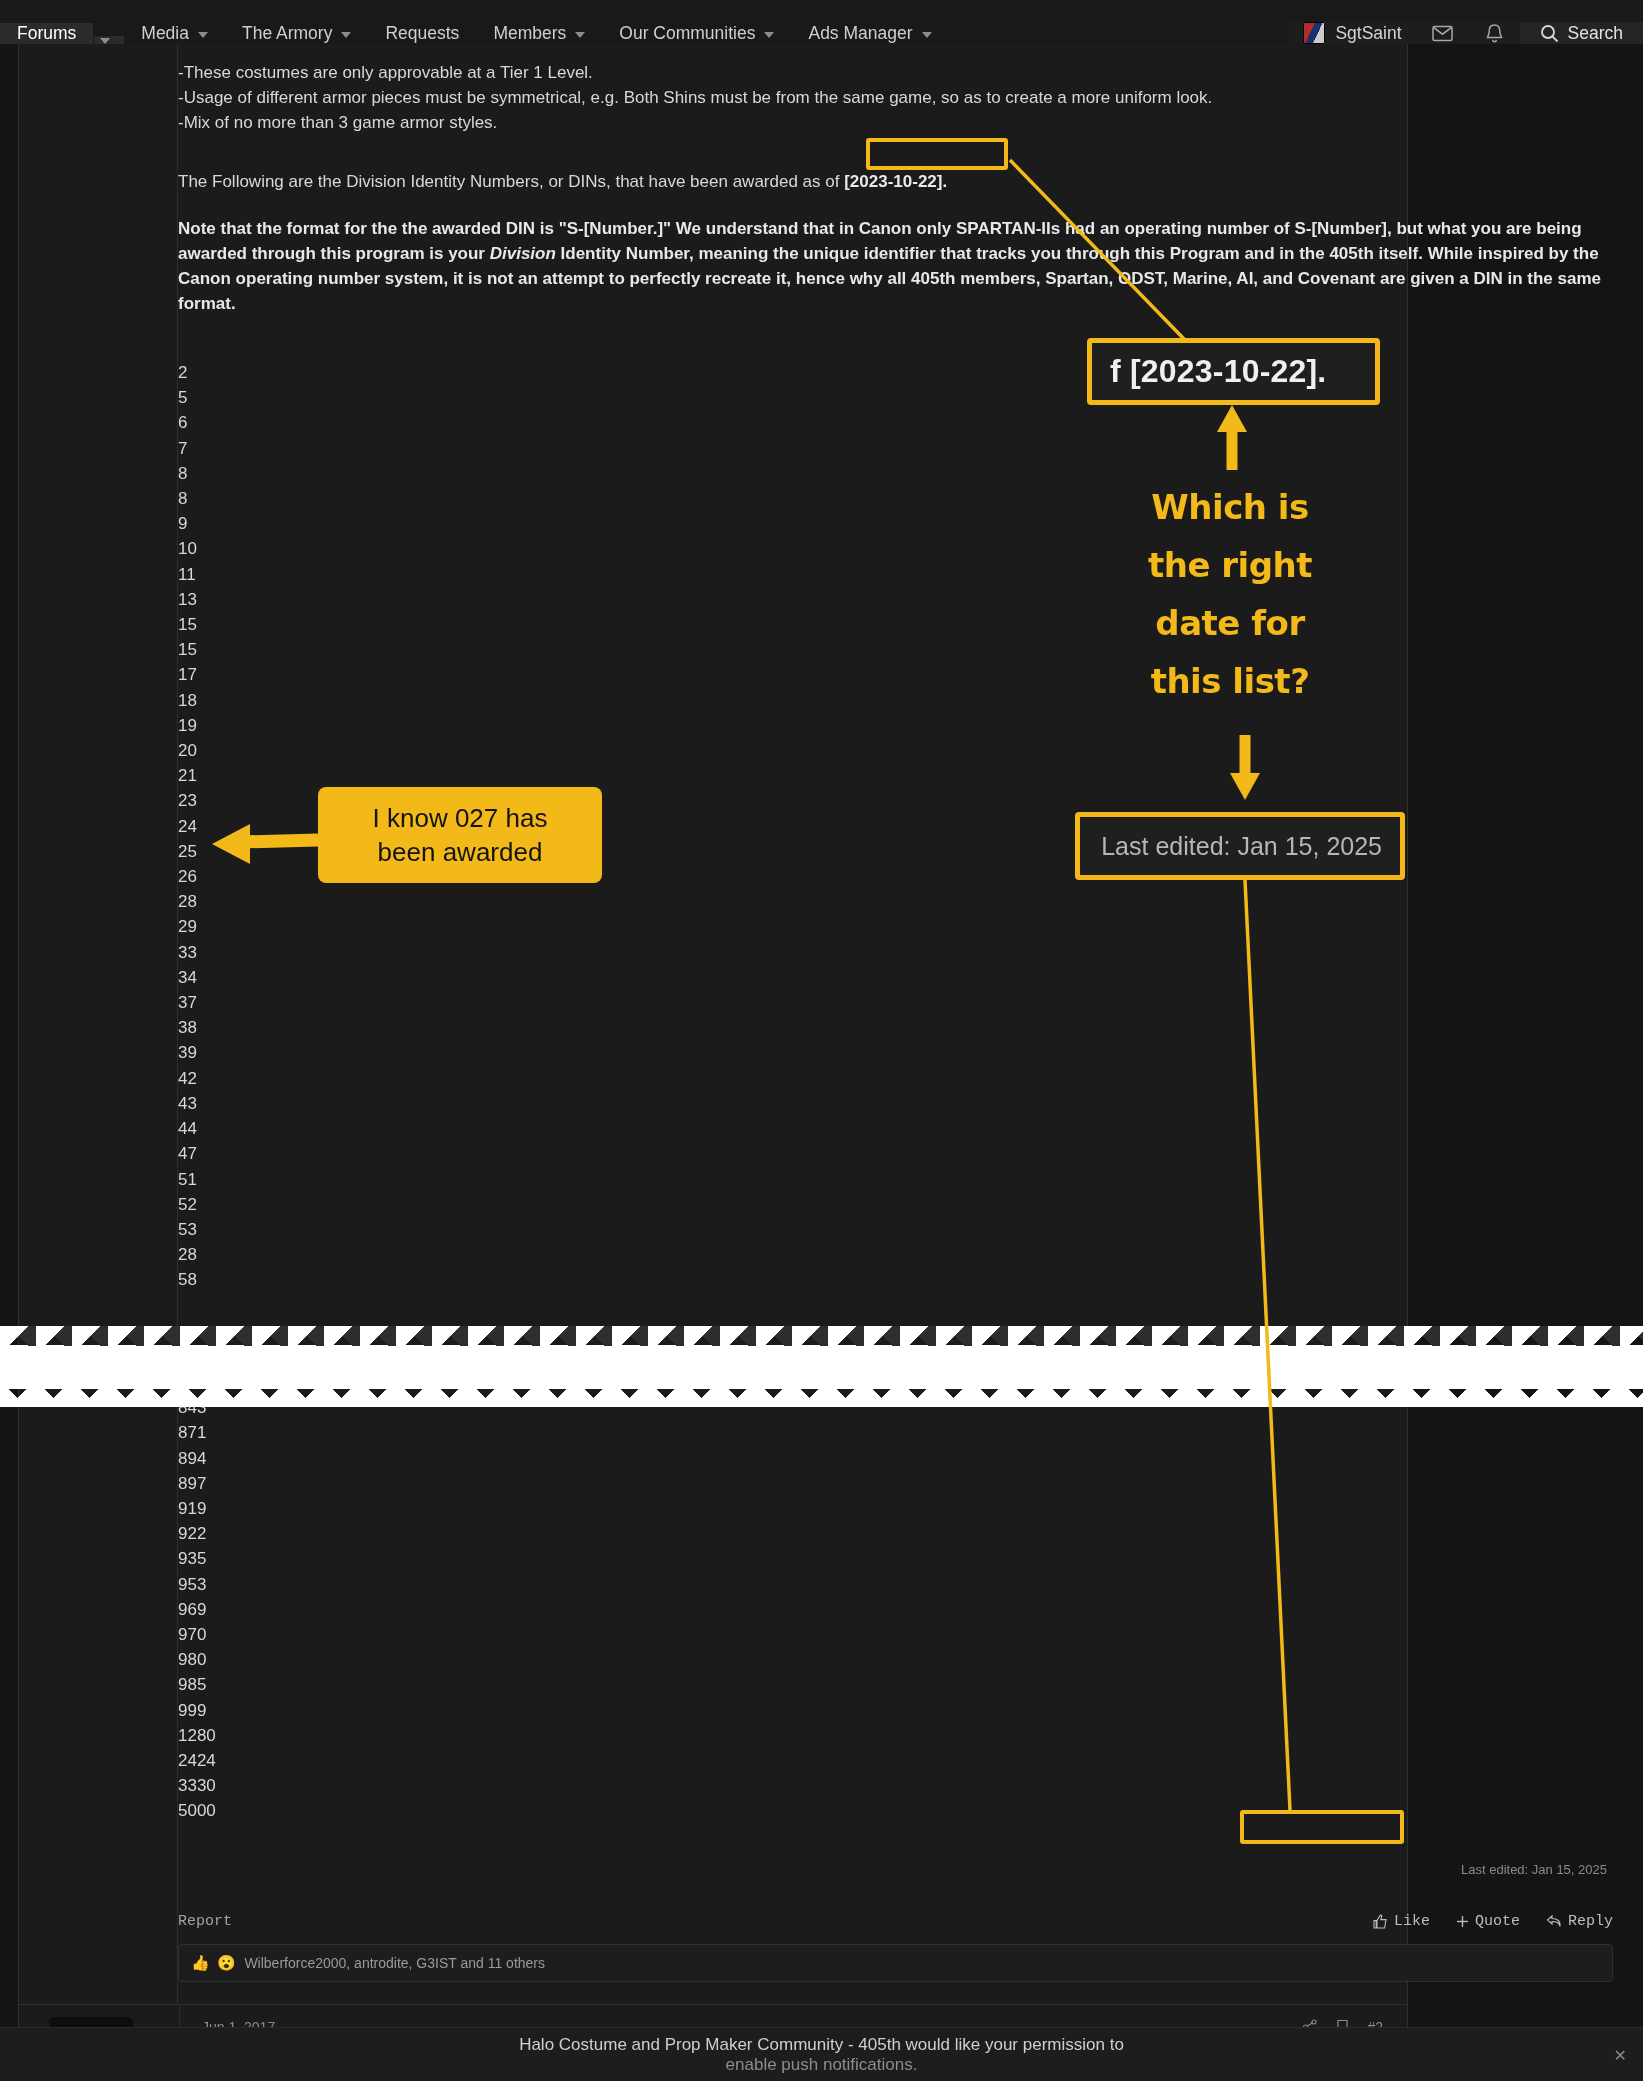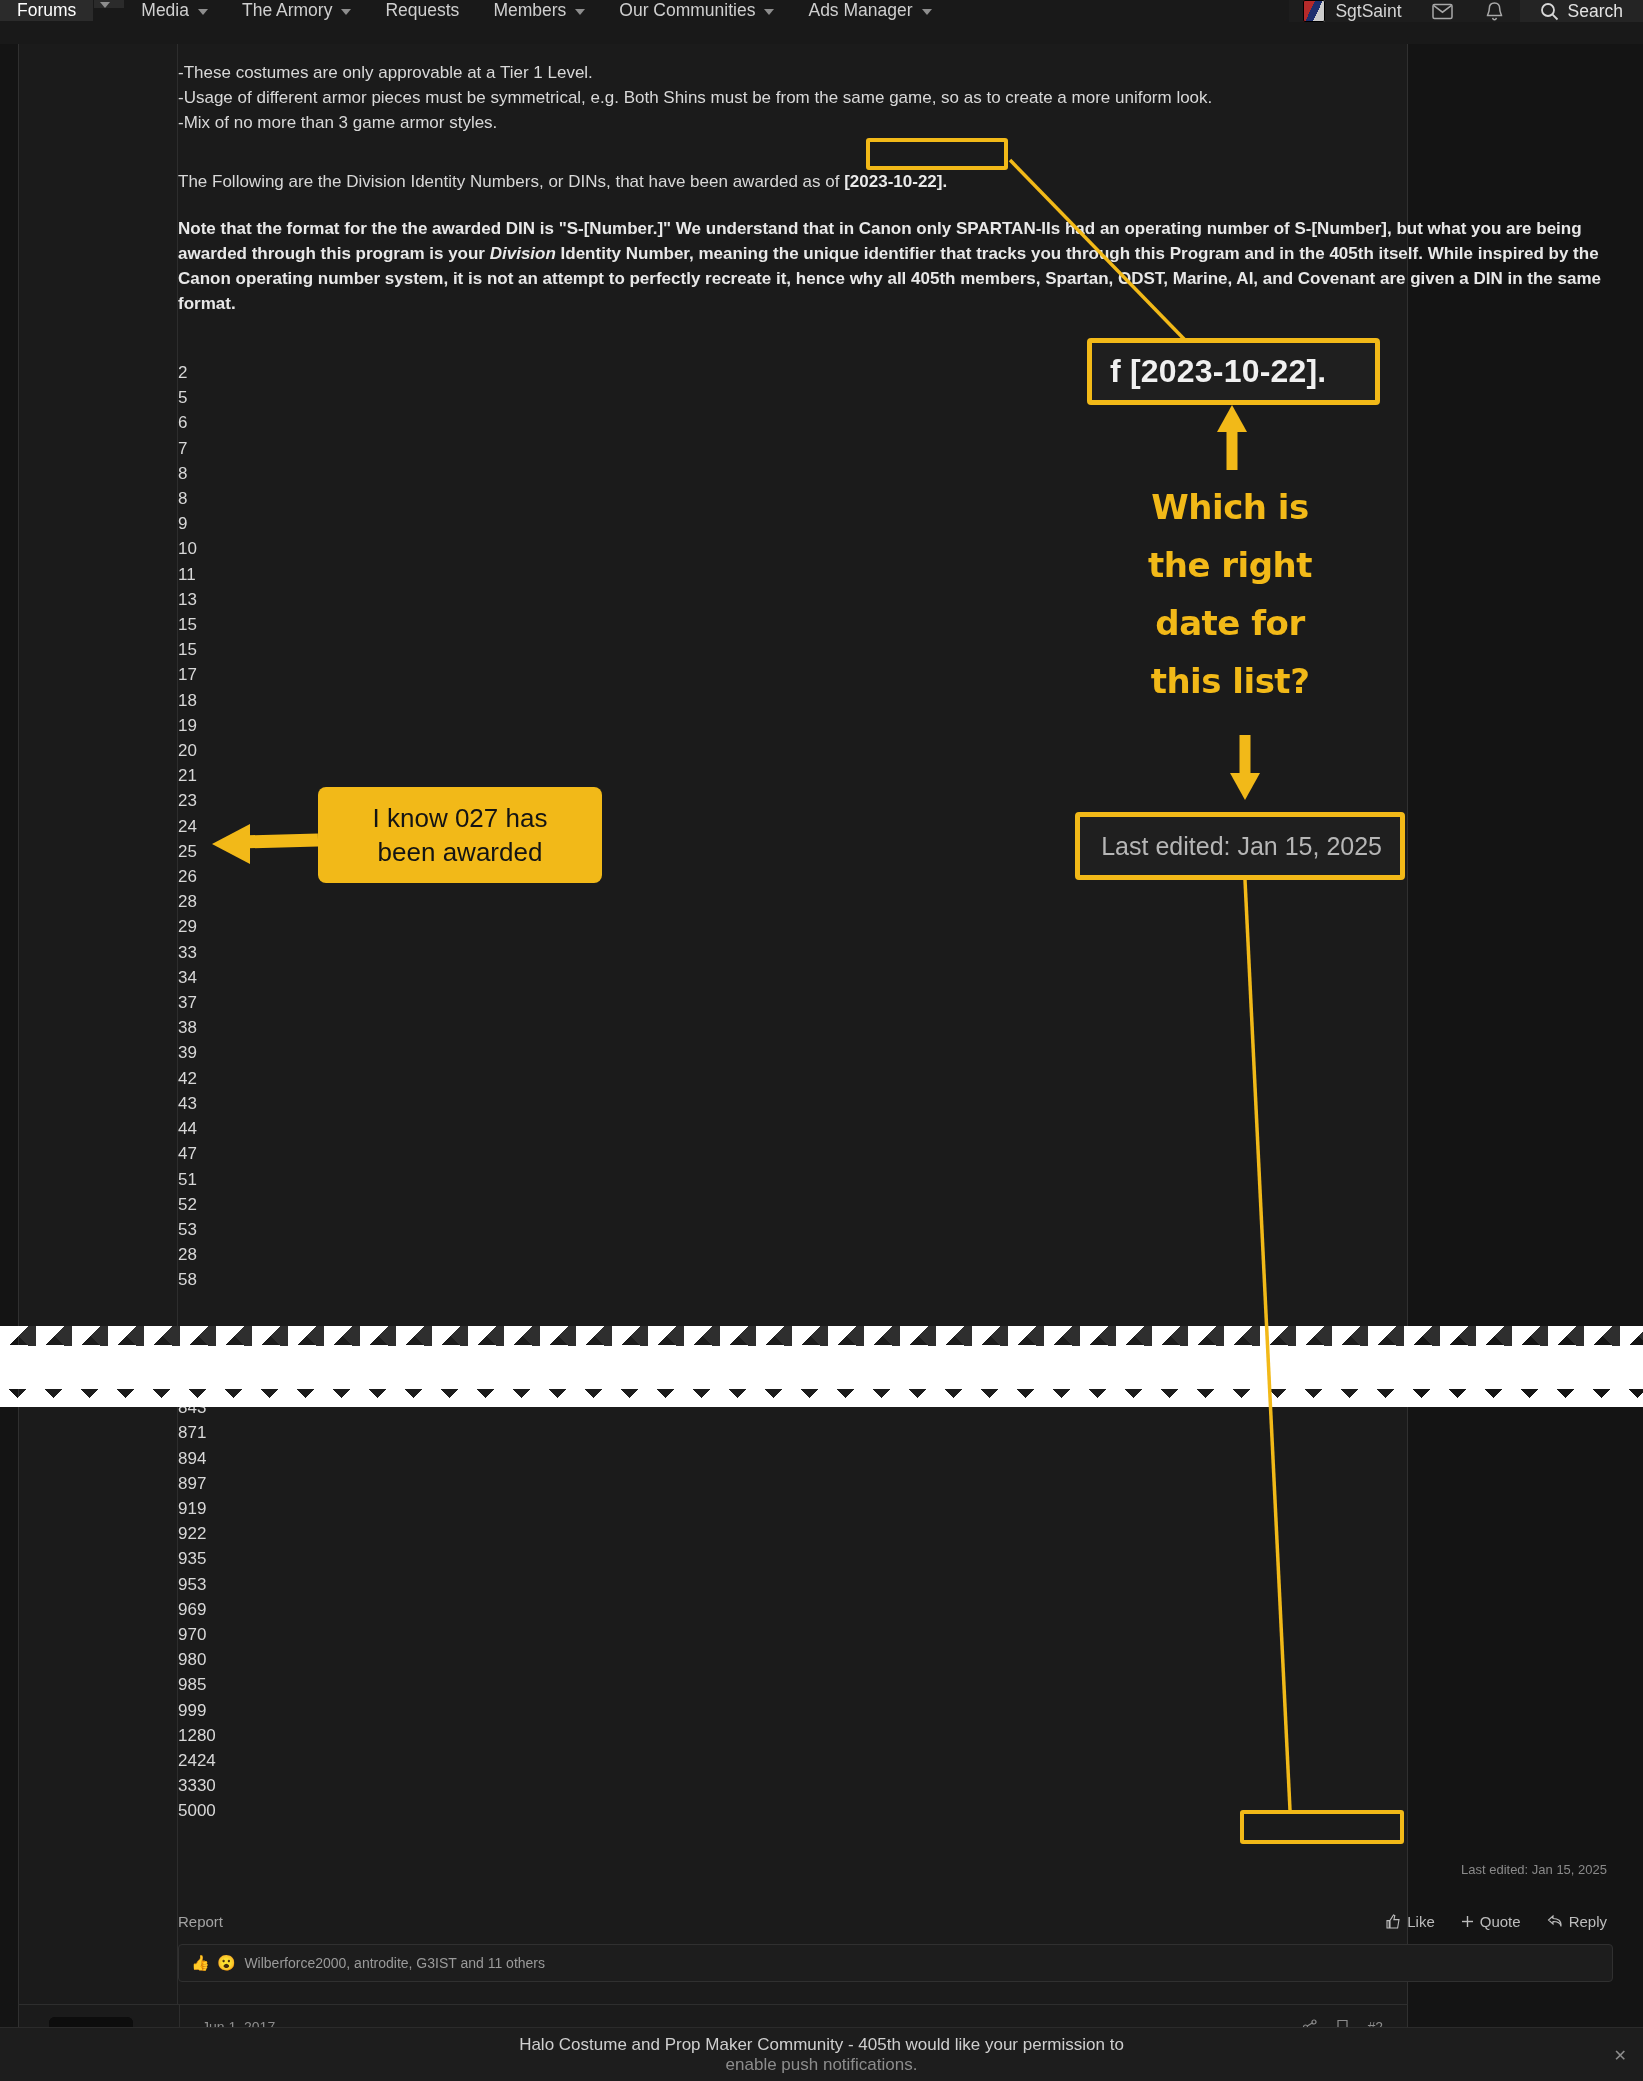--- a/index.html
+++ b/index.html
@@ -10,21 +10,21 @@
     font-family:"Liberation Sans", sans-serif;
     color:#d5d5d5;
     overflow:hidden;
     position:relative;
   }
 
   
   #navbar{
     position:absolute; top:0; left:0; width:1643px; height:44px;
     background:#191919;
-    display:flex; align-items:flex-start;
+    display:flex; align-items:flex-end;
     font-size:17.5px;
     z-index:40;
   }
   .nav-item{
     display:flex; align-items:center; gap:9px;
     padding:0 17px; color:#cfcfcf; white-space:nowrap;
     cursor:pointer;
   }
   .nav-item.active{ background:#2b2b2b; color:#fff; }
   .caret{
@@ -88,22 +88,22 @@
   }
   #zig-bot{
     top:66px;
     background-image:linear-gradient(45deg,#fff 50%, transparent 50%),
                      linear-gradient(-45deg,#fff 50%, transparent 50%);
     background-size:36px 22px;
   }
 
   
   #post-footer{
-    position:absolute; left:178px; right:36px; top:1855px; height:44px;
-    display:flex; align-items:center; font-size:15px; color:#a3a3a3;
+    position:absolute; left:178px; right:30px; top:1855px; height:44px;
+    display:flex; align-items:center; font-size:15px; color:#a3a3a3;font-family:Liberation Mono, monospace;
   }
   #post-footer .left{ cursor:pointer; }
   #post-footer .right{ margin-left:auto; display:flex; gap:26px;justify-content:flex-end; }
   #post-footer .act{ display:flex;align-items:center;gap:6px;cursor:pointer;color:#bdbdbd; }
   #reactions{
     position:absolute; left:178px; right:30px; top:1900px; height:38px;
     border:1px solid #303030; border-radius:4px;
     display:flex; align-items:center; gap:8px; padding:0 12px;
     font-size:14px; color:#9a9a9a; background:#1d1d1d;
   }

